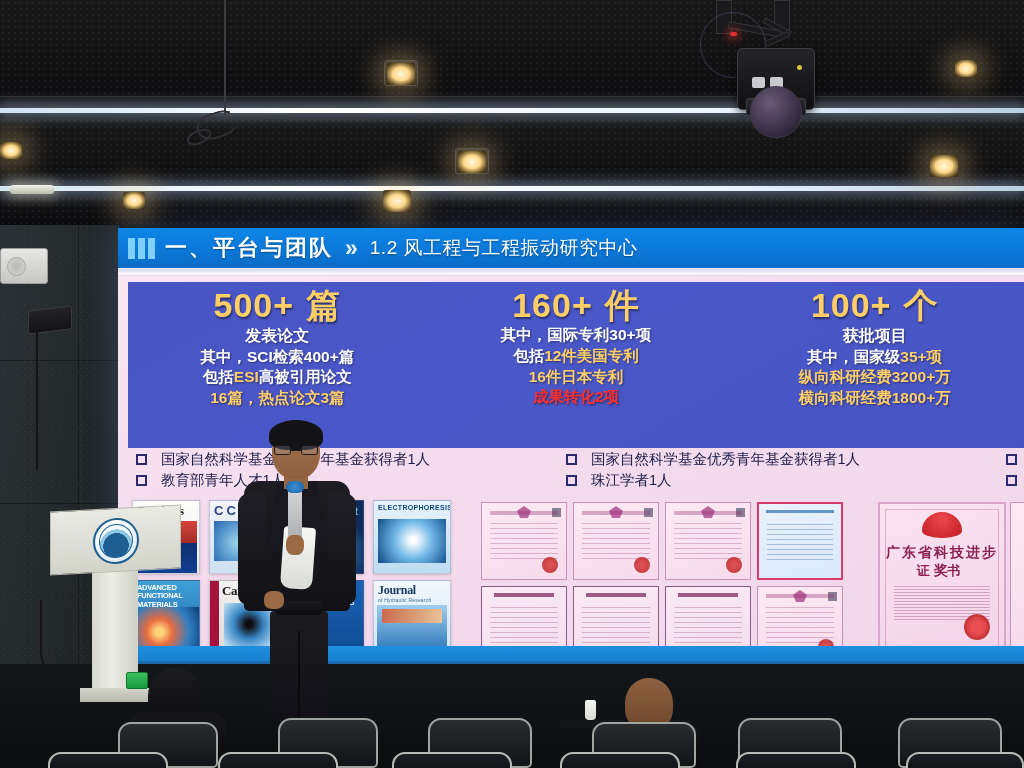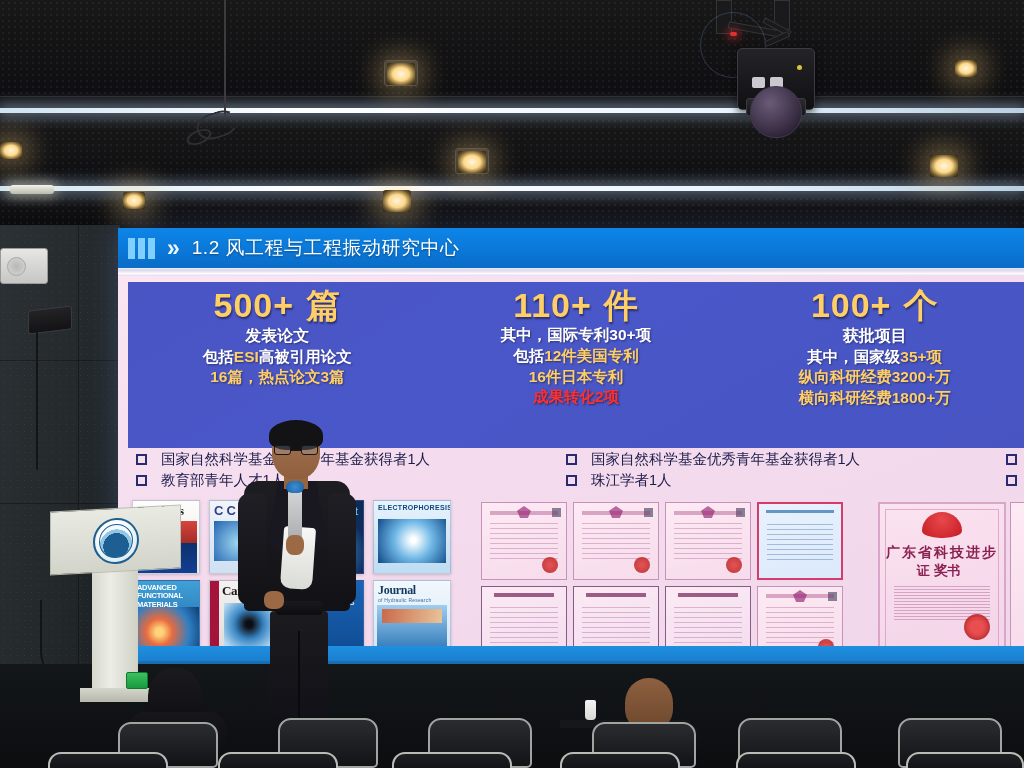--- a/index.html
+++ b/index.html
@@ -317,43 +317,47 @@
 
   <div class="screen-shell">
     <div class="slide">
 
       <div class="slide-title-bar">
         <span class="tb-bars">
             <i></i>
             <i></i>
             <i></i>
           </span>
+        <span class="tb-main">一、平台与团队</span>
         <span class="tb-chev">»</span>
         <span class="tb-sub">1.2 风工程与工程振动研究中心</span>
       </div>
       <div class="title-underline"></div>
 
       <div class="stats-panel">
 
         <div class="stat-col">
           <div class="stat-big">
             <span>500+</span><span class="unit">篇</span>
           </div>
           <div class="stat-head">发表论文</div>
           <div class="stat-line">
+            <span class="c-white">其中，SCI检索400+篇</span>
+          </div>
+          <div class="stat-line">
             <span class="c-white">包括</span><span class="c-gold">ESI</span><span class="c-white">高被引用论文</span>
           </div>
           <div class="stat-line">
             <span class="c-gold">16篇，热点论文3篇</span>
           </div>
         </div>
 
         <div class="stat-col">
           <div class="stat-big">
-            <span>110+</span><span class="unit">件</span>
+            <span>160+</span><span class="unit">件</span>
           </div>
           <div class="stat-line">
             <span class="c-white">其中，国际专利30+项</span>
           </div>
           <div class="stat-line">
             <span class="c-white">包括</span><span class="c-gold">12件美国专利</span>
           </div>
           <div class="stat-line">
             <span class="c-gold">16件日本专利</span>
           </div>

